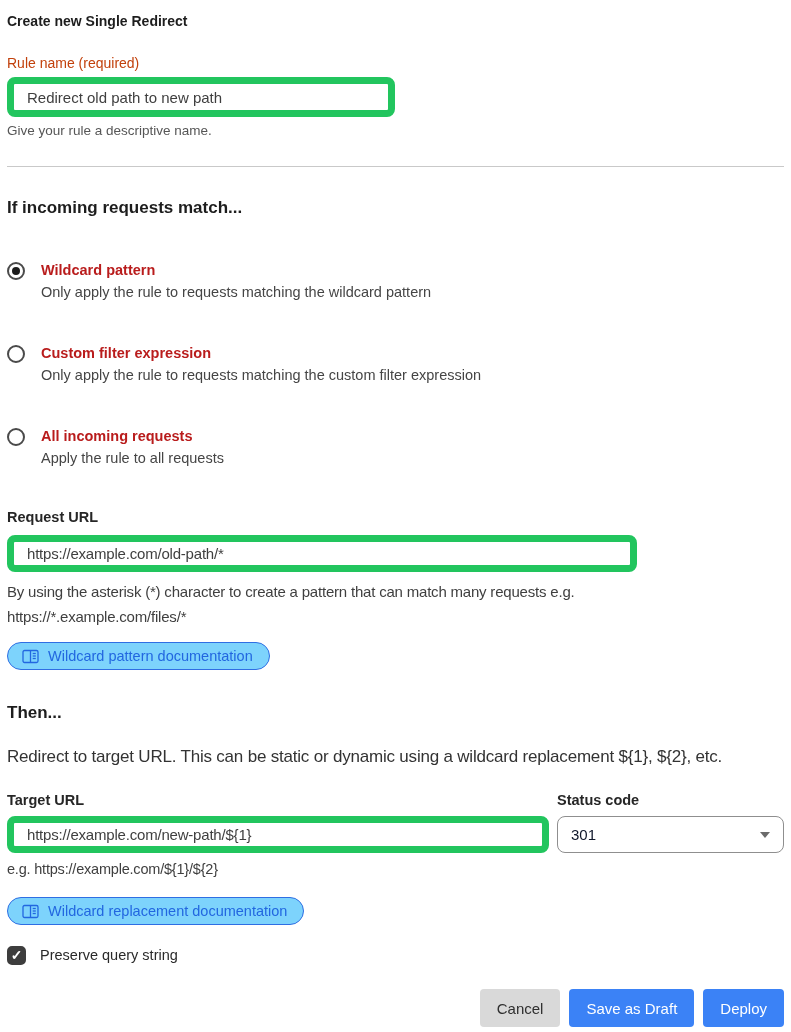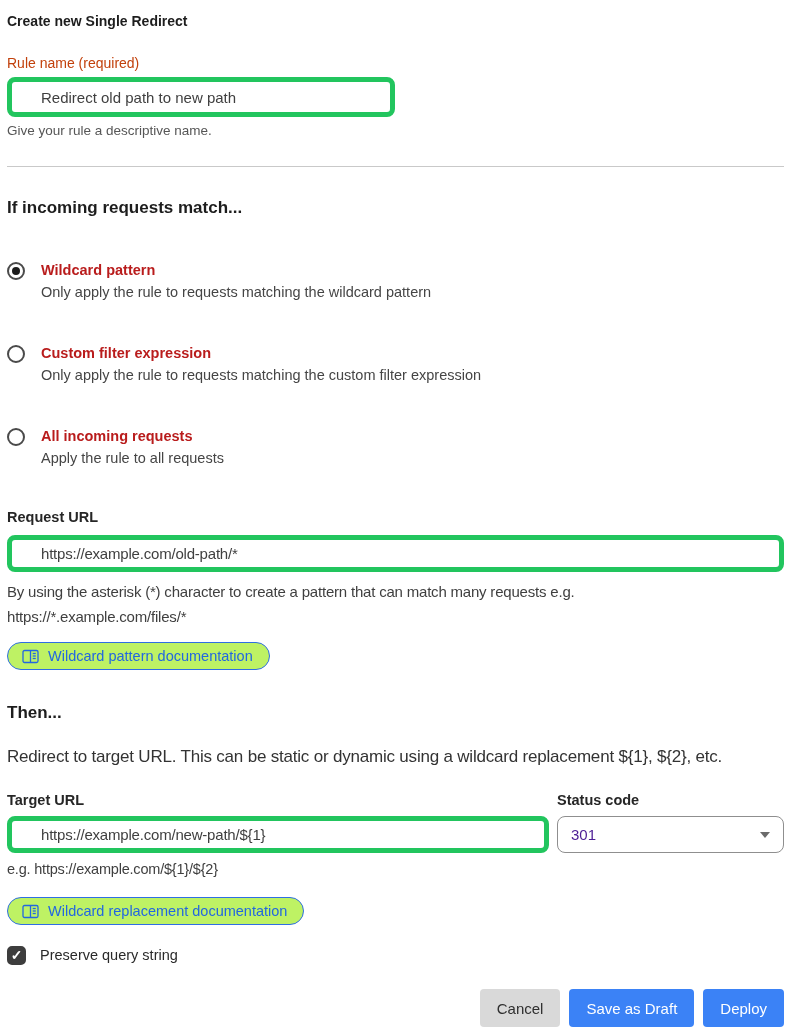--- a/index.html
+++ b/index.html
@@ -17,27 +17,27 @@
     font-size: 14px; line-height: 26px; font-weight: bold; color: #1d1d1d;
   }
 
   .field-label { font-size: 14px; line-height: 18px; color: #c2410c; }
   .field-label.bold { font-weight: bold; font-size: 14.5px; line-height: 19px; color: #262626; }
 
   .rule-name-label { margin-top: 20px; }
 
   .text-input {
     display: block;
-    border: 5px solid #22c55e; border-radius: 8px;
+    border: 7px solid #22c55e; border-radius: 8px;
     background: #fff; color: #3f3f3f;
     font-family: "Liberation Sans", sans-serif;
-    font-size: 15px; padding: 0 29px; outline: none;
+    font-size: 15px; padding: 0 13px; outline: none;
   }
   #rule-name-input { margin-top: 5px; width: 388px; height: 40px; }
-  #request-url-input { margin-top: 8px; width: 777px; height: 37px; }
+  #request-url-input { margin-top: 8px; width: 630px; height: 37px; }
   #target-url-input { margin-top: 6px; width: 100%; height: 37px; }
   .narrow { letter-spacing: -0.2px; }
 
   .help-text { font-size: 13.5px; line-height: 18px; color: #565656; margin-top: 5px; }
 
   .divider { margin-top: 26px; border: none; border-top: 1px solid #c9c9c9; height: 0; }
 
   .section-heading {
     margin-top: 30px;
     font-size: 17px; line-height: 22px; font-weight: bold; color: #1d1d1d;
@@ -58,39 +58,39 @@
   .radio-desc { font-size: 14.5px; line-height: 20px; color: #454545; }
 
   .request-url-label { margin-top: 40px; }
   .url-help { margin-top: 7px; font-size: 15px; line-height: 25px; color: #3f3f3f; }
 
   .doc-button {
     margin-top: 13px;
     display: inline-flex; align-items: center; gap: 9px;
     height: 28px; padding: 0 16px 0 14px;
     border: 1px solid #2f6ee3; border-radius: 14px;
-    background: #bef264; color: #2267e0;
+    background: #7dd3fc; color: #2267e0;
     font-family: "Liberation Sans", sans-serif;
     font-size: 14.5px; cursor: pointer;
   }
   .doc-button svg { display: block; }
 
   .then-heading { margin-top: 32px; }
   .then-desc { margin-top: 21px; font-size: 17px; line-height: 24px; color: #333; letter-spacing: -0.2px; }
 
   .target-row { display: flex; gap: 8px; margin-top: 22px; }
   .target-col { width: 542px; }
   .status-col { width: 227px; }
   .eg-help { margin-top: 7px; font-size: 14.5px; line-height: 18px; color: #3f3f3f; letter-spacing: -0.2px; }
 
   .select {
     margin-top: 6px; width: 100%; height: 37px;
     border: 1px solid #8f8f8f; border-radius: 8px;
     display: flex; align-items: center; justify-content: space-between;
-    padding: 0 13px; font-size: 15px; color: #4c1d95; cursor: pointer; background: #fff;
+    padding: 0 13px; font-size: 15px; color: #0f172a; cursor: pointer; background: #fff;
   }
   .caret-down {
     width: 0; height: 0;
     border-left: 5px solid transparent; border-right: 5px solid transparent;
     border-top: 6px solid #6b6b6b;
   }
 
   .replacement-doc { margin-top: 19px; }
 
   .checkbox-row { display: flex; align-items: center; gap: 14px; margin-top: 21px; }

